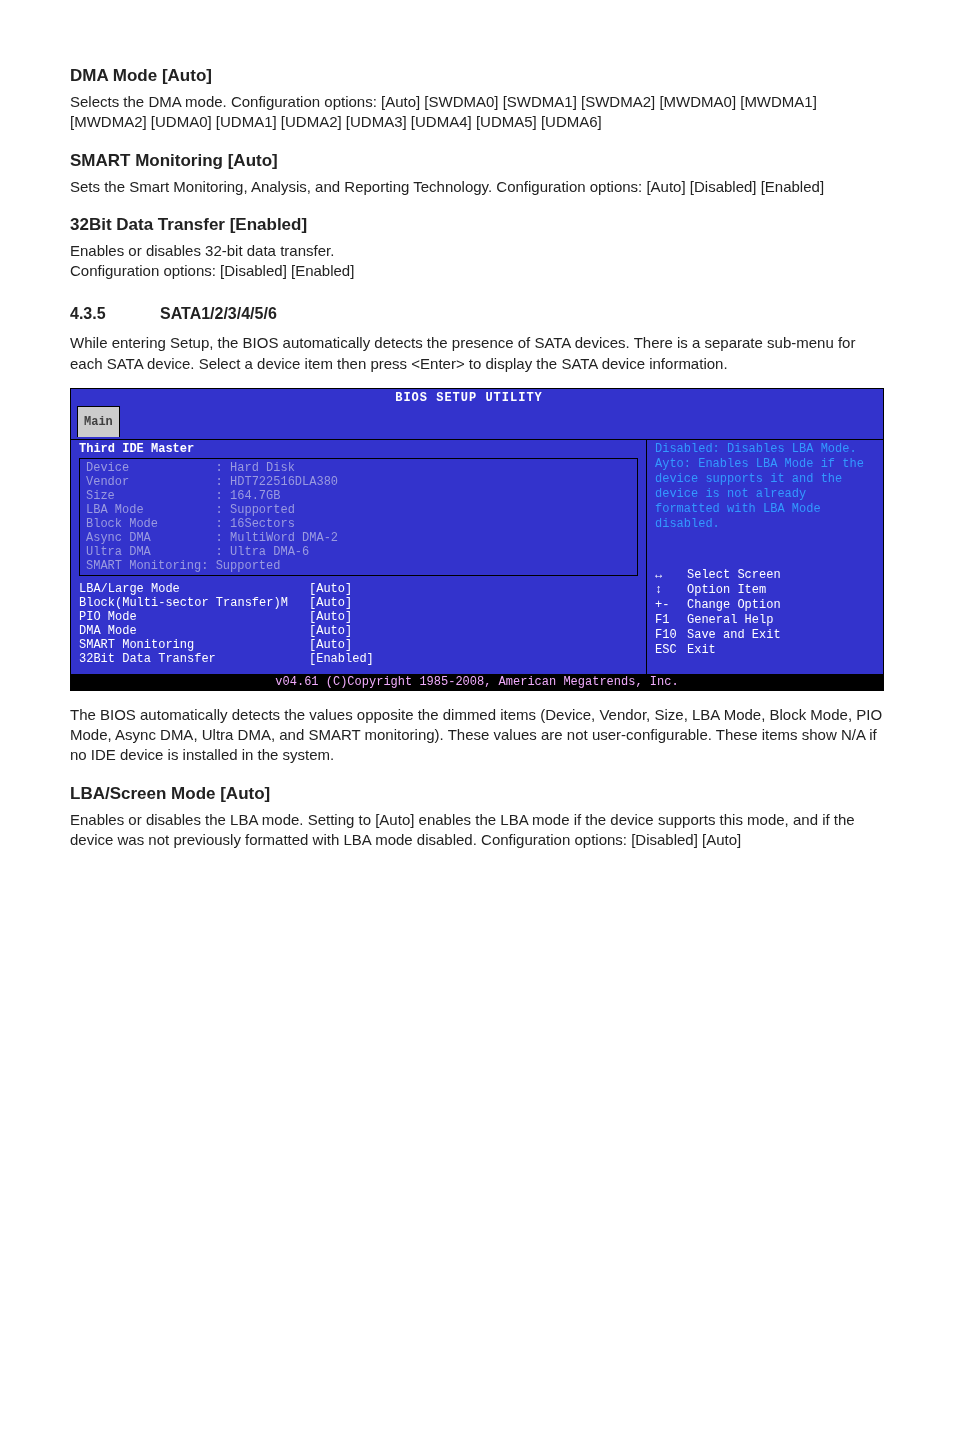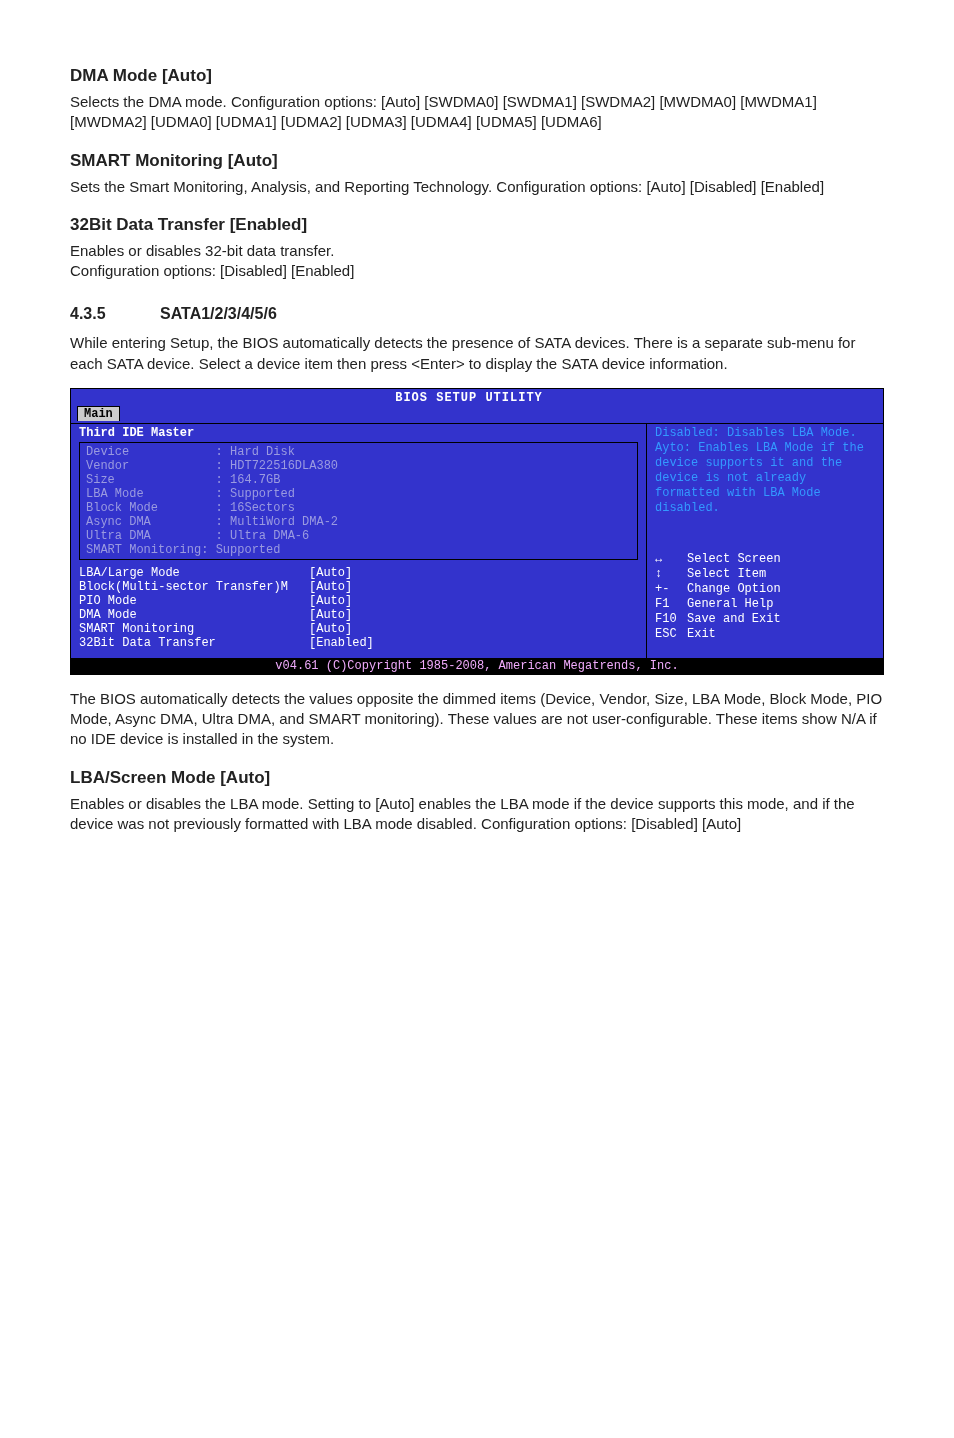--- a/index.html
+++ b/index.html
@@ -47,22 +47,22 @@
     font-weight: bold;
     padding: 2px 16px 1px 0;
     letter-spacing: 1px;
   }
   .bios-tabs {
     padding: 0 6px 2px 6px;
   }
   .bios-tab {
     display: inline-block;
     background: #cccccc;
-    color: #000000;
-    padding: 0 6px;
+    color: #404040;
+    padding: 8px 6px;
     font-weight: bold;
     border: 1px solid #000;
     border-bottom: none;
   }
   .bios-body {
     display: flex;
     border-top: 1px solid #000;
   }
   .bios-left {
     flex: 1;
@@ -196,21 +196,21 @@
       </div>
       <div class="bios-right">
         <div class="help-text">Disabled: Disables LBA Mode.<br>Ayto: Enables LBA Mode if the device supports it and the device is not already formatted with LBA Mode disabled.</div>
         <div class="nav-block">
           <div class="nav-row">
               <span class="nav-icon">↔</span>
               <span>Select Screen</span>
             </div>
           <div class="nav-row">
               <span class="nav-icon">↕</span>
-              <span>Select Item</span>
+              <span>Option Item</span>
             </div>
           <div class="nav-row">
               <span class="nav-icon">+-</span>
               <span>Change Option</span>
             </div>
           <div class="nav-row">
               <span class="nav-icon">F1</span>
               <span>General Help</span>
             </div>
           <div class="nav-row">

